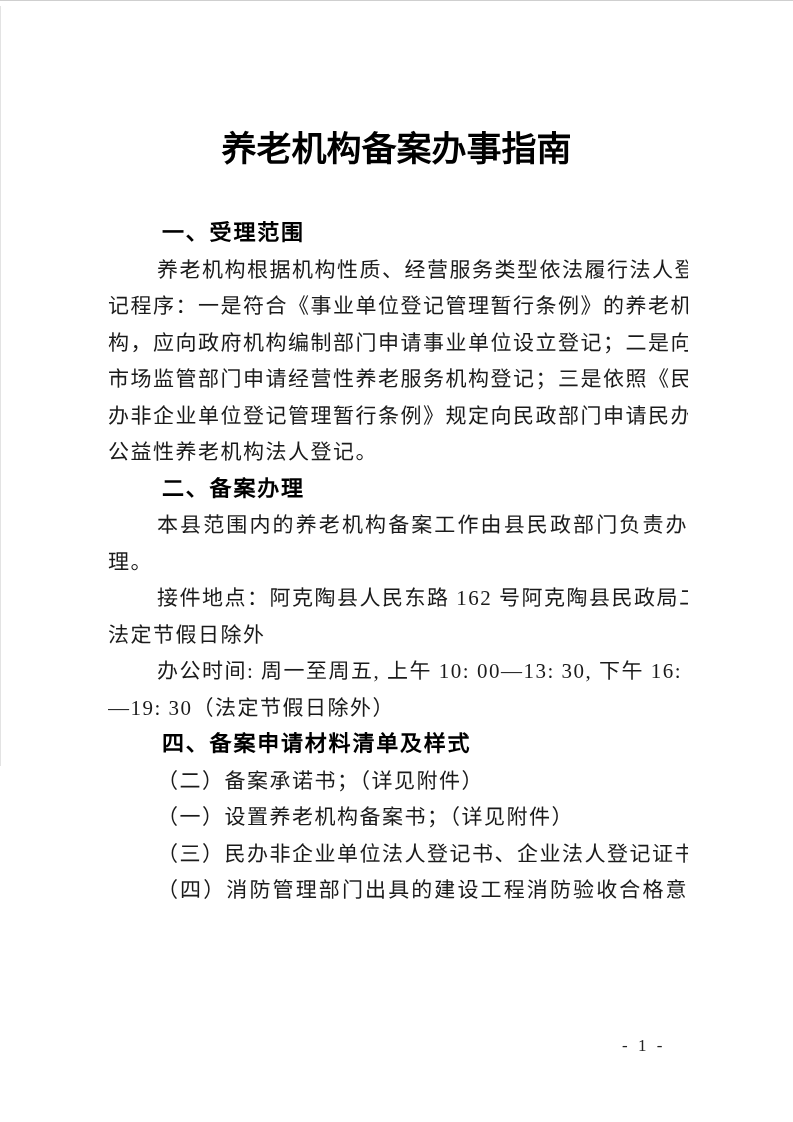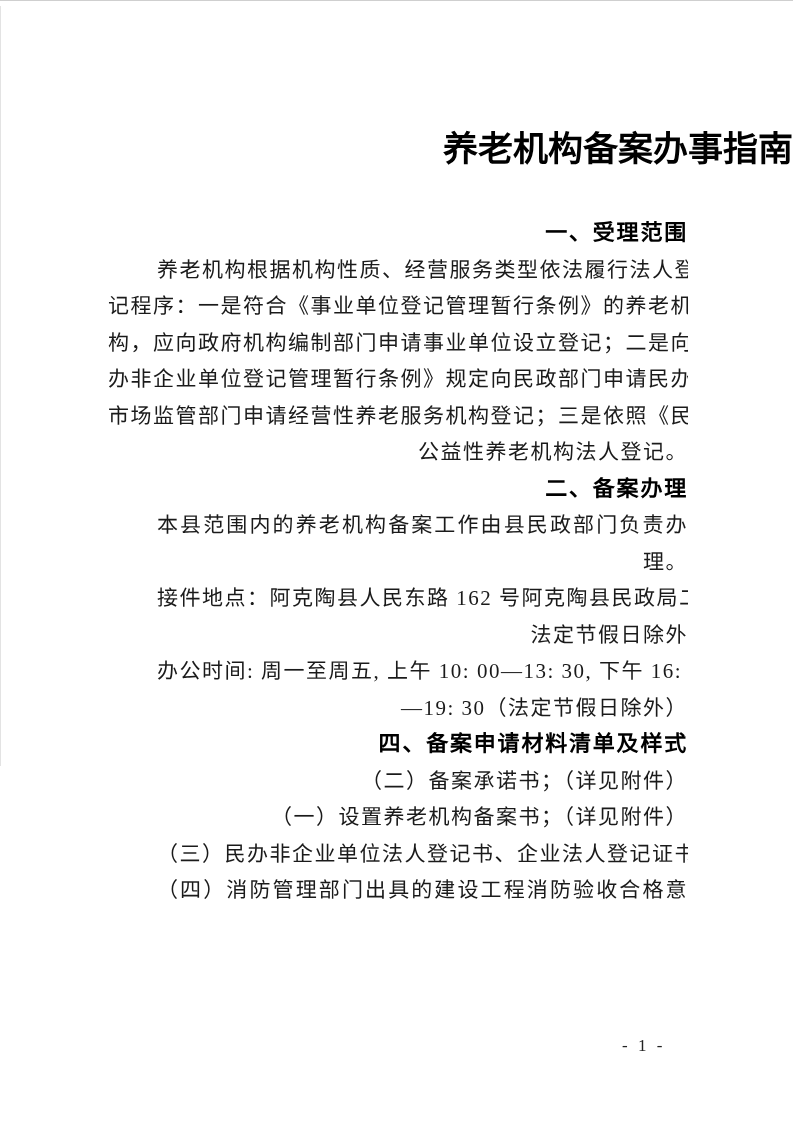--- a/index.html
+++ b/index.html
@@ -24,42 +24,42 @@
   }
   .edge-left {
     position: absolute; top: 6px; left: 0;
     width: 1px; height: 760px;
     background: #e3e3e3;
   }
   .doc-title {
     position: absolute;
     top: 123px; left: 0;
     width: 100%;
-    text-align: right;
+    text-align: center;
     font-family: "Liberation Serif", serif;
     font-weight: bold;
     font-size: 35px;
     line-height: 54px;
     color: #000000;
     white-space: nowrap;
   }
   .content {
     position: absolute;
     left: 108px;
     top: 215px;
     width: 580px;
     font-size: 21px;
     line-height: 36.5px;
     letter-spacing: 1.5px;
   }
   .line {
     height: 36.5px;
     overflow: hidden;
     white-space: nowrap;
-    text-align: right;
+    text-align: left;
   }
   .indent { text-indent: 49px; }
   .stretch {
     text-align: justify;
     text-align-last: justify;
     text-justify: inter-character;
   }
   .heading {
     font-family: "Liberation Sans", sans-serif;
     font-weight: bold;
@@ -86,22 +86,22 @@
   <div class="edge-left"></div>
 
   <div class="doc-title">养老机构备案办事指南</div>
 
   <div class="content">
 
     <div class="line heading">一、受理范围</div>
     <div class="line indent stretch">养老机构根据机构性质、经营服务类型依法履行法人登</div>
     <div class="line stretch">记程序：一是符合《事业单位登记管理暂行条例》的养老机</div>
     <div class="line stretch">构，应向政府机构编制部门申请事业单位设立登记；二是向</div>
+    <div class="line stretch">市场监管部门申请经营性养老服务机构登记；三是依照《民</div>
     <div class="line stretch">办非企业单位登记管理暂行条例》规定向民政部门申请民办</div>
-    <div class="line stretch">市场监管部门申请经营性养老服务机构登记；三是依照《民</div>
     <div class="line">公益性养老机构法人登记。</div>
 
     <div class="line heading">二、备案办理</div>
     <div class="line indent stretch">本县范围内的养老机构备案工作由县民政部门负责办</div>
     <div class="line">理。</div>
 
     <div class="line indent stretch">接件地点：阿克陶县人民东路 162 号阿克陶县民政局二</div>
     <div class="line">法定节假日除外</div>
     <div class="line indent stretch">办公时间: 周一至周五, 上午 10: 00—13: 30, 下午 16: 30</div>
     <div class="line">—19: 30（法定节假日除外）</div>

